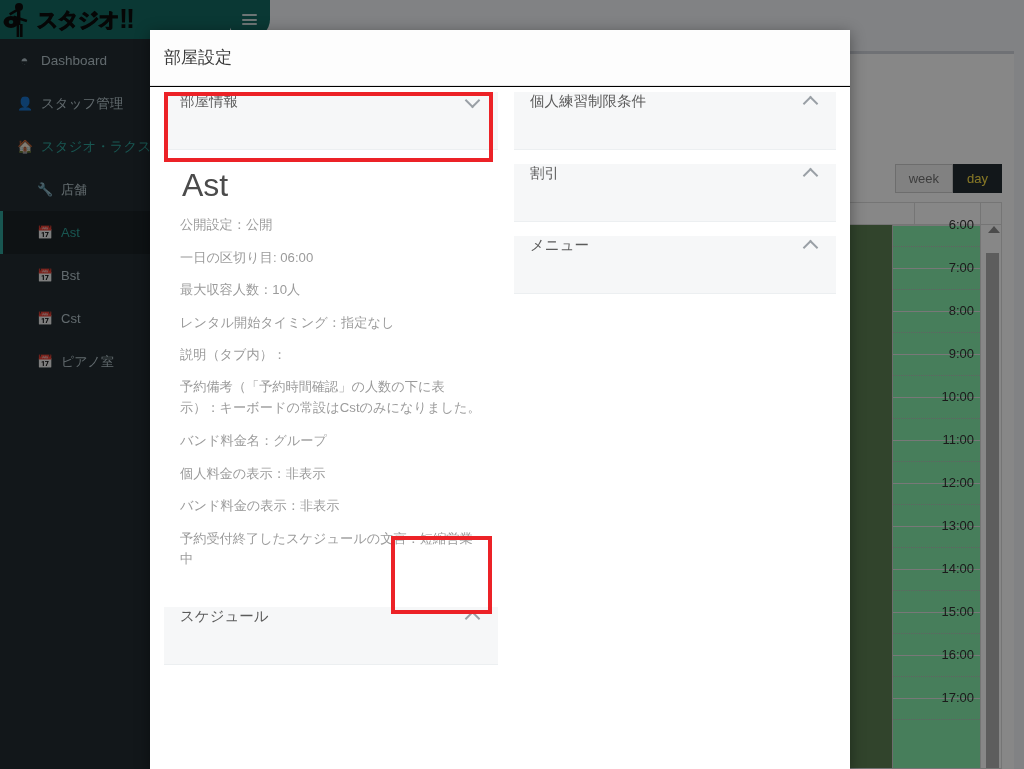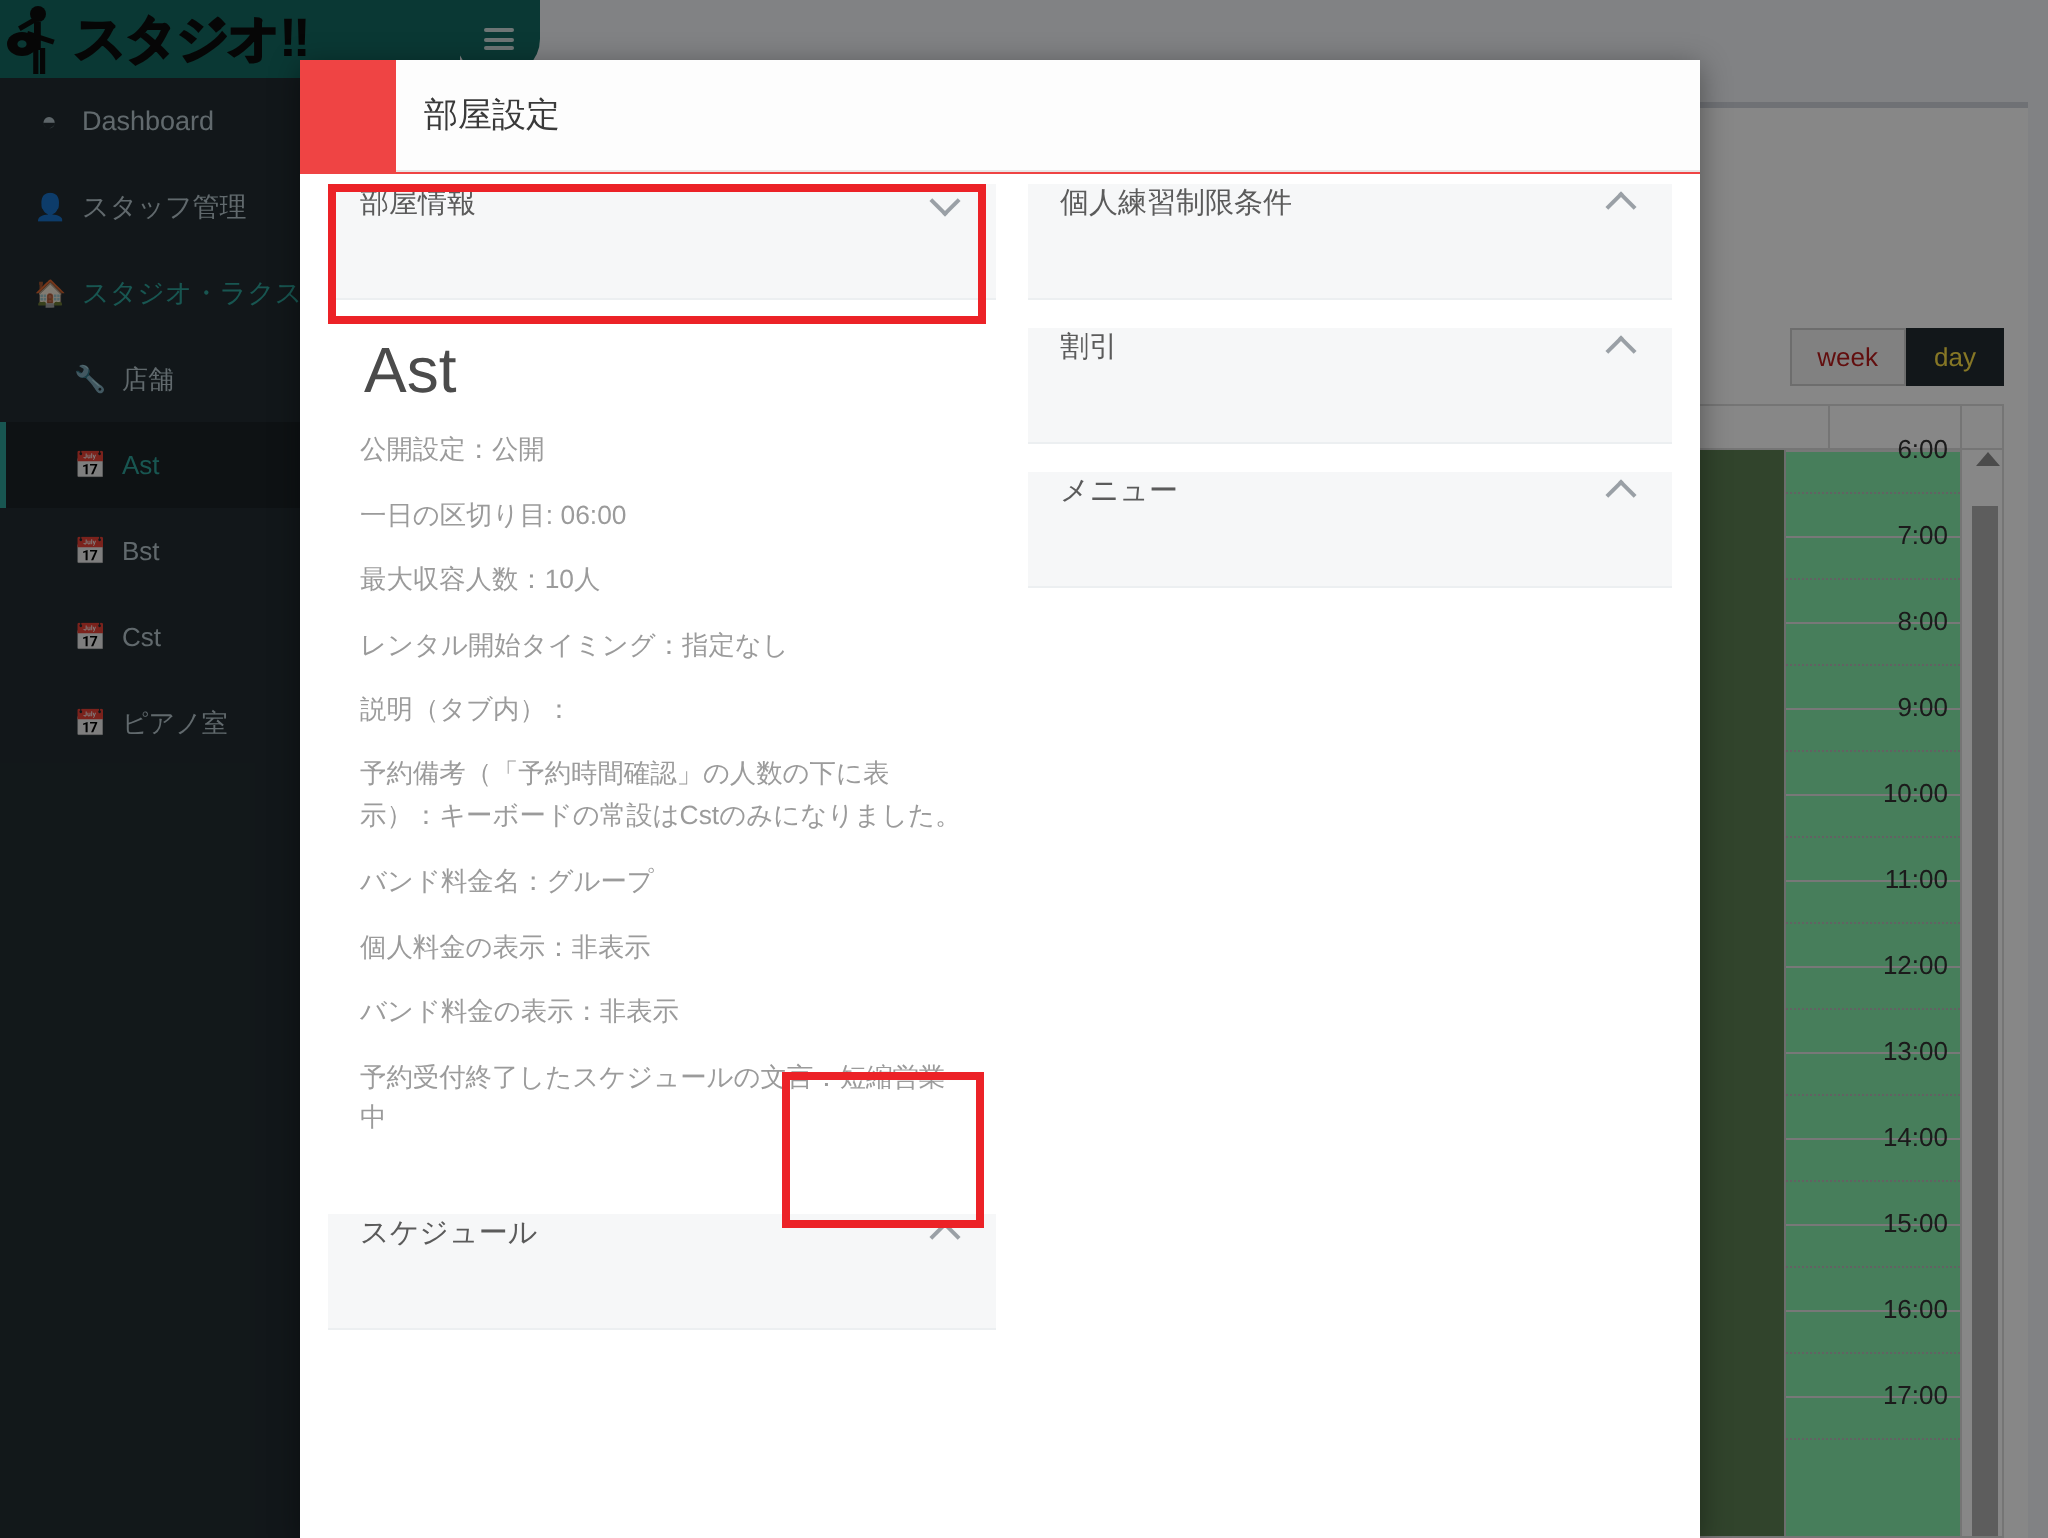--- a/index.html
+++ b/index.html
@@ -19,22 +19,22 @@
     position: absolute; left: 0; top: 0; width: 230px; height: 39px;
     background: #13header;
   }
   .brand-bar { background: #146b62; }
   .brand-logo {
     position: absolute; left: 0; top: 0; width: 230px; height: 39px;
     display: flex; align-items: center; overflow: hidden;
   }
   .logo-guitarist { width: 34px; height: 36px; position: relative; flex: 0 0 auto; margin-left: 2px; }
   .logo-text {
-    font-family: Liberation Serif, serif;
-    font-weight: 900; font-size: 26px; color: #0d0d0d;
+    font-family: Liberation Sans, sans-serif;
+    font-weight: 900; font-size: 21px; color: #0d0d0d;
     letter-spacing: -1px; line-height: 1; margin-left: 1px;
     -webkit-text-stroke: 1px #0d0d0d;
   }
   .logo-bangs { font-weight: 900; font-size: 27px; color: #0d0d0d; letter-spacing: -2px; }
 
   .topbar {
     position: absolute; left: 230px; top: 0; right: 0; height: 39px;
     background: #fbfbfb;
   }
   .hamburger {
@@ -72,21 +72,21 @@
   .side-ico { width: 15px; text-align: center; font-size: 13px; color: inherit; opacity: .95; }
 
   .content-area { position: absolute; left: 230px; top: 39px; right: 0; bottom: 0; background: #f4f6f9; }
   .content-card {
     position: absolute; left: 14px; right: 10px; top: 12px; bottom: 0;
     background: #ffffff; border-top: 3px solid #d2d6de;
   }
   .cal-toolbar { position: absolute; right: 12px; top: 110px; display: flex; }
   .cal-btn {
     font-size: 13px; padding: 6px 13px; border: 1px solid #cfcfcf;
-    background: #f4f4f4; color: #b91c1c; font-family: "Liberation Sans", sans-serif;
+    background: #f4f4f4; color: #737373; font-family: "Liberation Sans", sans-serif;
   }
   .cal-btn.active { background: #222d32; color: #fde047; border-color: #222d32; }
 
   .cal-wrap { position: absolute; left: 8px; right: 12px; top: 148px; bottom: 0; }
   .cal-head-row { height: 22px; border: 1px solid #ddd; border-bottom: none; background: #fff; display: flex; }
   .cal-head-row .c-ev { flex: 1; border-right: 1px solid #ddd; }
   .cal-head-row .c-time { width: 66px; border-right: 1px solid #ddd; }
   .cal-head-row .c-pad { width: 20px; }
   .cal-body { position: absolute; left: 0; right: 0; top: 22px; bottom: 0; border: 1px solid #ddd; display: flex; }
   .cal-col-event { flex: 1; background: #5d8054; position: relative; border-right: 1px solid #cfcfcf; }
@@ -105,23 +105,22 @@
     position: absolute; right: 1px; top: 1px; width: 0; height: 0;
     border-left: 6px solid transparent; border-right: 6px solid transparent; border-bottom: 7px solid #8f8f8f;
   }
 
   
   .overlay { position: absolute; inset: 0; background: rgba(0,0,0,0.47); }
 
   
   .modal {
     position: absolute; left: 150px; top: 30px; width: 700px; height: 739px;
-    background: #ef4444; overflow: hidden;
+    background: #000000; overflow: hidden;
     box-shadow: 0 3px 14px rgba(0,0,0,0.4);
-    padding-left: 48px;
   }
   .modal-header {
     height: 56px; border-bottom: 1px solid #e7e7e7; background: #fdfdfd;
     display: flex; align-items: center; padding-left: 14px;
   }
   .modal-title { font-size: 17px; color: #3a3a3a; }
   .modal-body { position: absolute; left: 0; right: 0; top: 57px; bottom: 0; background: #fff; }
 
   .col-left { position: absolute; left: 14px; top: 5px; width: 334px; }
   .col-right { position: absolute; left: 364px; top: 5px; width: 322px; }

